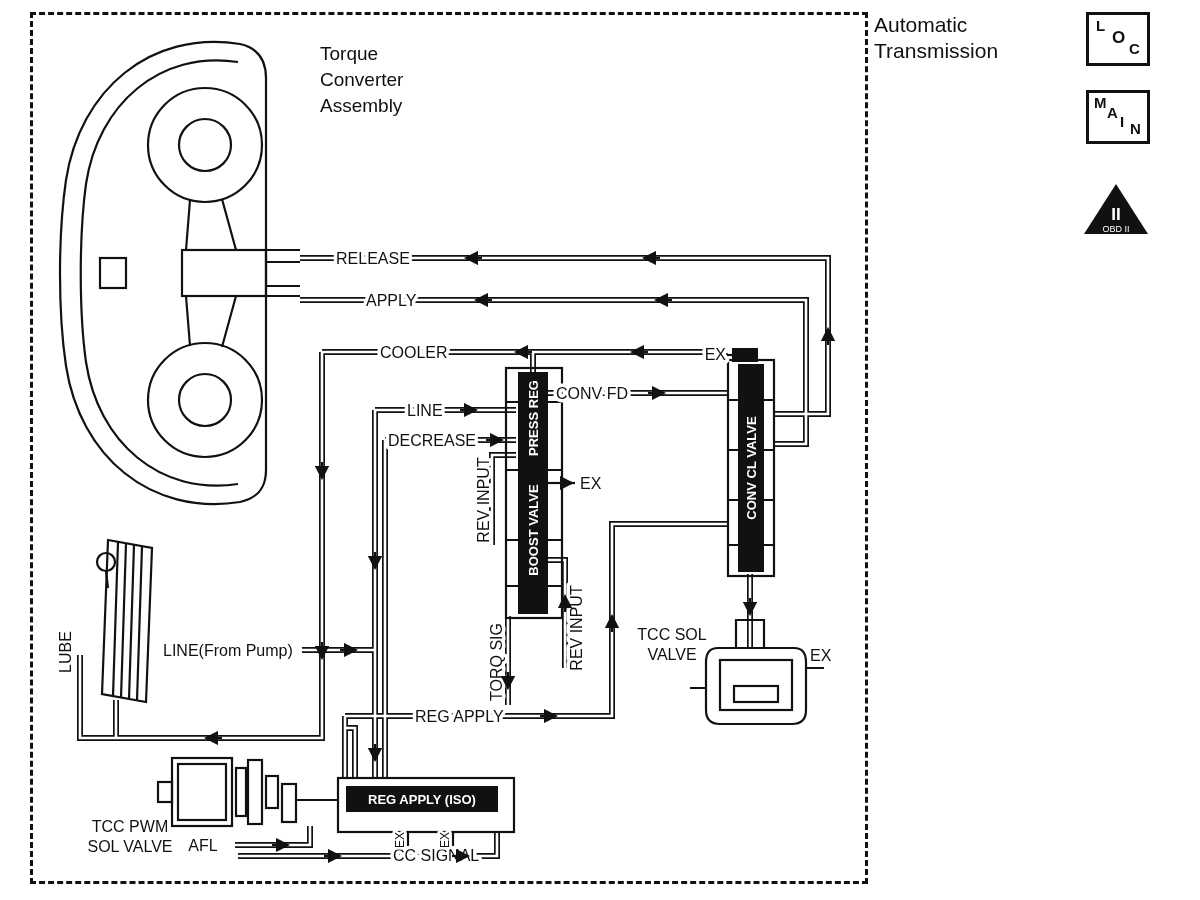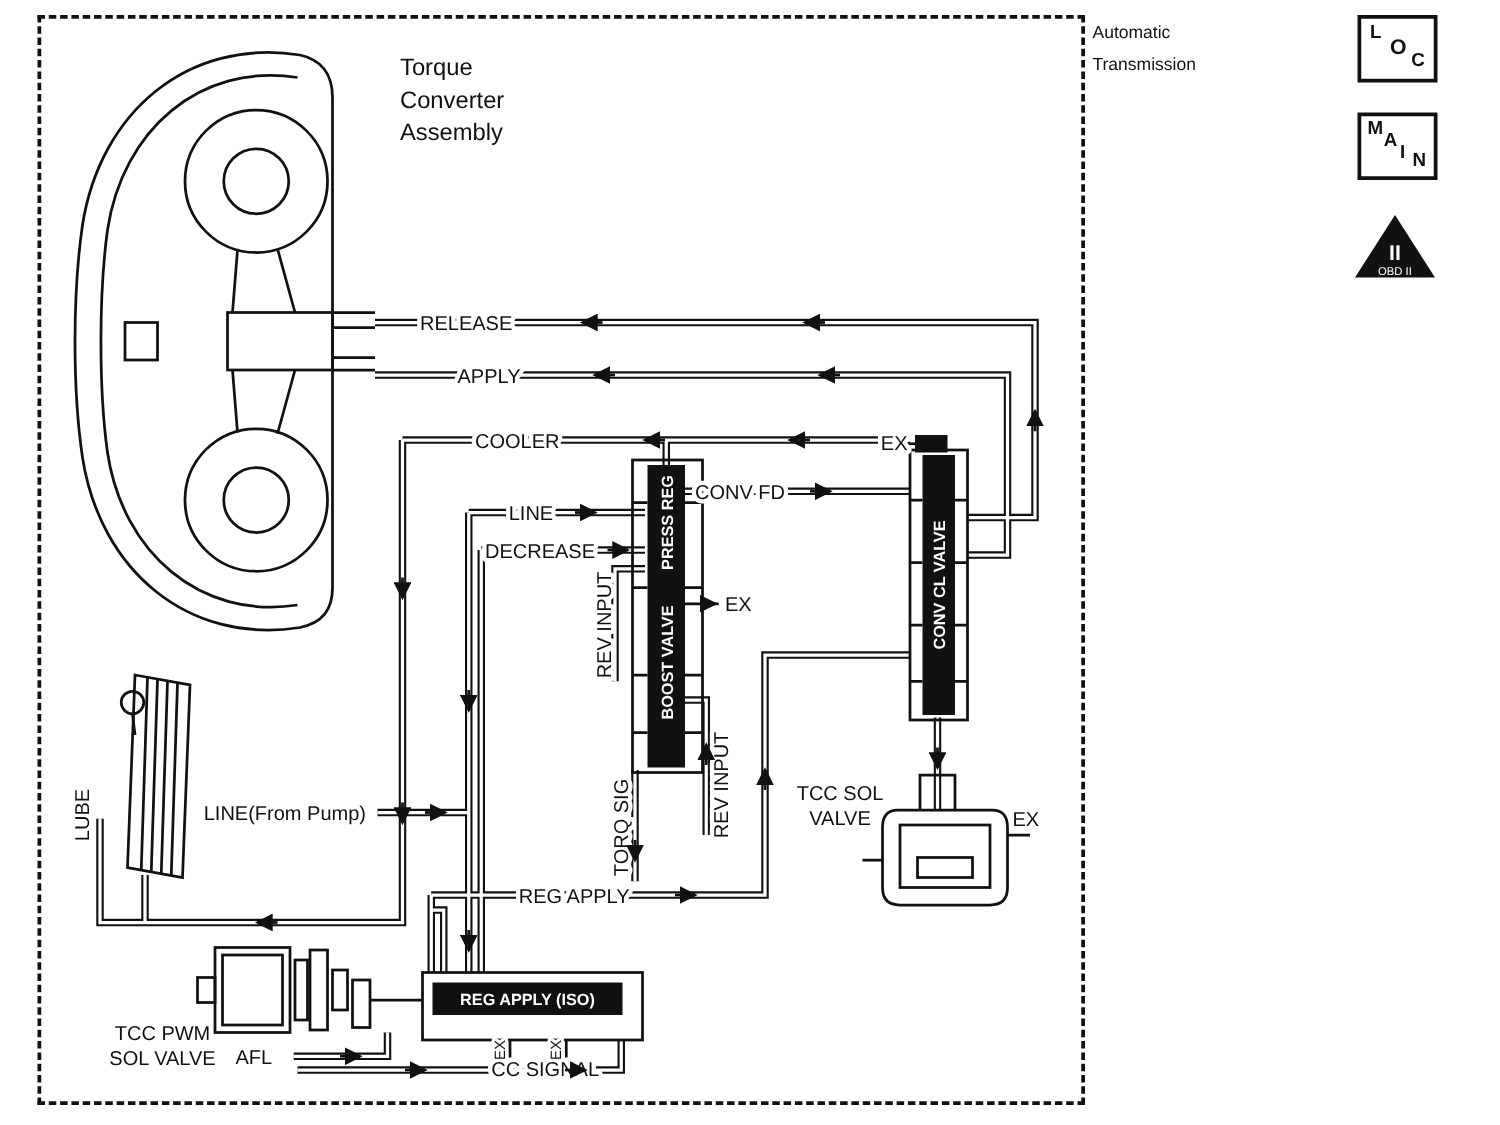--- a/index.html
+++ b/index.html
@@ -1,26 +1,26 @@
 <!DOCTYPE html>
 <html><head>
 <meta charset="utf-8">
 <style>
   html,body{margin:0;padding:0;background:#fff;}
   #canvas{position:relative;width:1200px;height:900px;background:#fff;
           font-family:"Liberation Sans",sans-serif;color:#111;overflow:hidden;}
   #border-box{position:absolute;left:30px;top:12px;width:832px;height:866px;
               border:3px dashed #111;}
   
-  .legend-title{position:absolute;left:874px;top:12px;font-size:14px;line-height:26px;color:#111;}
+  .legend-title{position:absolute;left:874px;top:12px;font-size:21px;line-height:26px;color:#111;}
   .badge{position:absolute;width:58px;height:48px;border:3px solid #111;background:#fff;}
   .badge span{position:absolute;font-size:15px;font-weight:bold;color:#111;}
   #badge-loc{left:1086px;top:12px;}
   #badge-main{left:1086px;top:90px;}
-  #tri-wrap{position:absolute;left:1082px;top:170px;}
+  #tri-wrap{position:absolute;left:1082px;top:182px;}
   
   svg text{font-family:"Liberation Sans",sans-serif;}
   .lbl{font-size:16px;fill:#111;stroke:#fff;stroke-width:7px;paint-order:stroke;stroke-linejoin:round;}
   .lbl-big{font-size:19px;fill:#111;}
   .lbl-sm{font-size:12px;fill:#111;stroke:#fff;stroke-width:5px;paint-order:stroke;stroke-linejoin:round;}
   .lbl-white{font-size:13px;font-weight:bold;fill:#fff;}
   .pipe-o use{stroke:#111;stroke-width:6;fill:none;}
   .pipe-i use{stroke:#fff;stroke-width:2.6;fill:none;}
   .thin path,.thin rect,.thin circle,.thin ellipse,.thin line{stroke:#111;stroke-width:2.2;fill:none;}
   .fillblk{fill:#111;stroke:none;}

